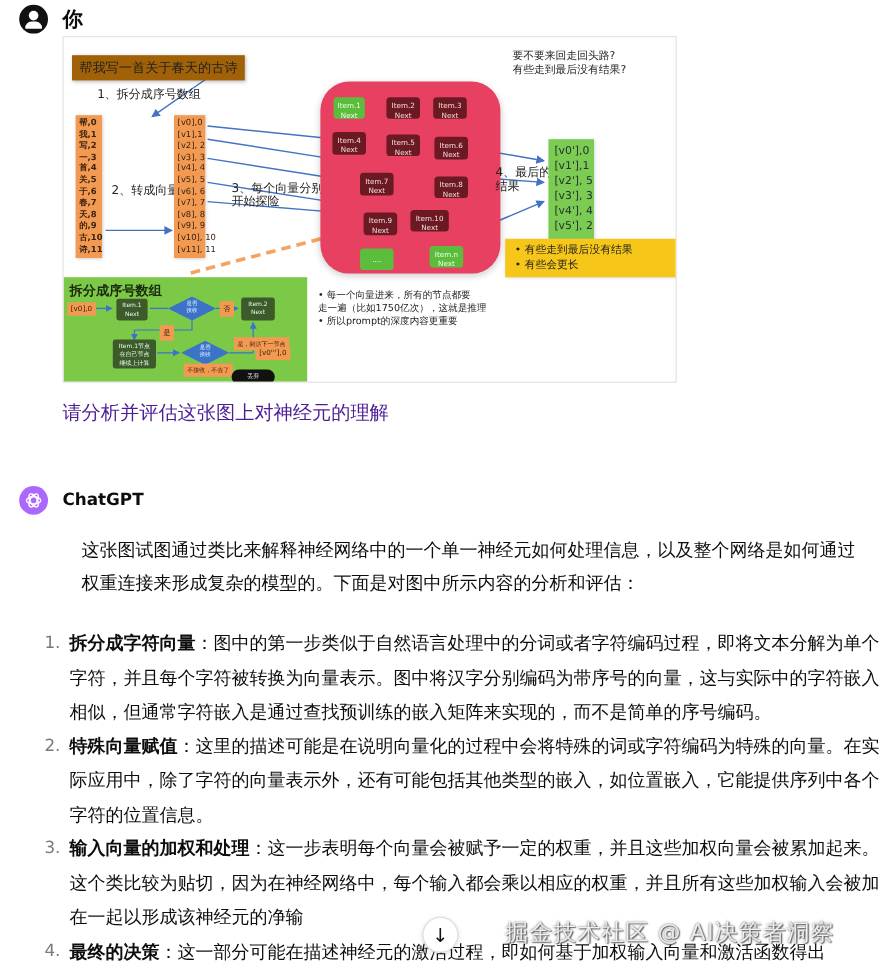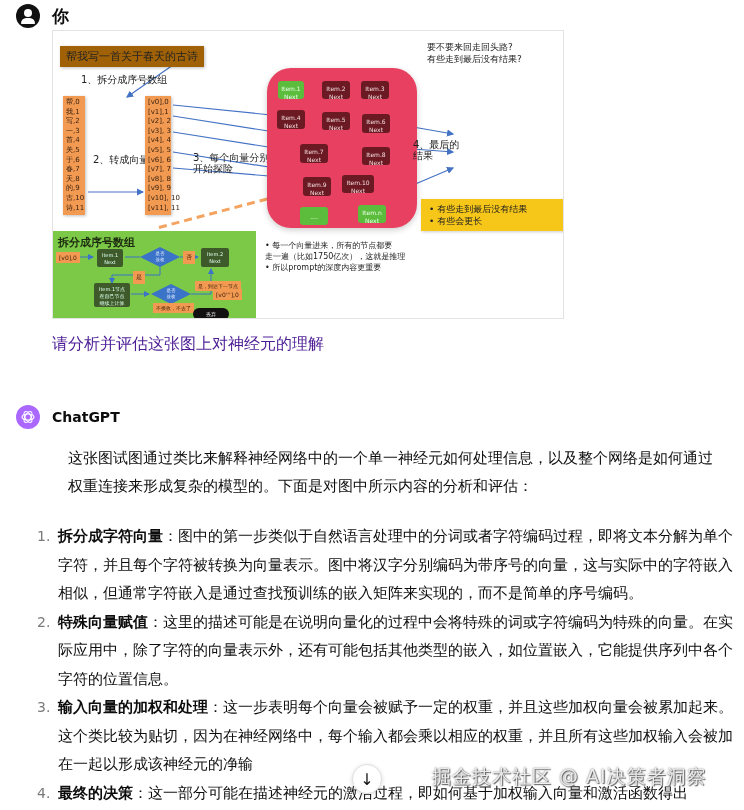--- a/index.html
+++ b/index.html
@@ -41,21 +41,21 @@
     .assistant-name { margin-left: 12px; font-size: 14px; font-weight: bold; }
 
     .answer { position: absolute; left: 52px; top: 428px; width: 690px; font-size: 15px; line-height: 28px; color: #0d0d0d; }
     .answer p { margin: 16px; }
     .answer ol { list-style: none; margin-top: 22px; }
     .answer li { position: relative; padding-left: 6px; line-height: 28.5px; }
     .answer li .num { position: absolute; left: -15px; color: #7a7a7a; font-size: 14px; }
     .answer li b { font-weight: bold; }
 
     .scroll-down { position: absolute; left: 352px; top: 764px; width: 30px; height: 30px; border-radius: 50%; background: #fff; border: 1px solid #e0e0e0; box-shadow: 0 1px 4px rgba(0,0,0,0.15); display: flex; align-items: center; justify-content: center; font-size: 16px; color: #111; }
-    .watermark { position: absolute; left: 432px; top: 764px; font-size: 19px; color: rgba(255,255,255,0.85); text-shadow: 0 0 2px #555, 1px 1px 1px #666; white-space: nowrap; letter-spacing: 1px; }
+    .watermark { position: absolute; left: 421px; top: 764px; font-size: 19px; color: rgba(255,255,255,0.85); text-shadow: 0 0 2px #555, 1px 1px 1px #666; white-space: nowrap; letter-spacing: 1px; }
   </style>
 </head>
 <body>
 
 <div class="user-header">
   <div class="user-avatar">
     <div class="head"></div>
       <div class="body"></div>
   </div>
   <span class="user-name">你</span>
@@ -79,21 +79,21 @@
     <line x1="120" y1="121" x2="222" y2="137" stroke="#4472c4" stroke-width="1.2" marker-end="url(#ah)"></line>
     <line x1="120" y1="137" x2="228" y2="146" stroke="#4472c4" stroke-width="1.2" marker-end="url(#ah)"></line>
     <line x1="360" y1="96" x2="400" y2="103" stroke="#4472c4" stroke-width="1.2" marker-end="url(#ah)"></line>
     <line x1="360" y1="118" x2="400" y2="121" stroke="#4472c4" stroke-width="1.2" marker-end="url(#ah)"></line>
     <line x1="360" y1="154" x2="400" y2="137" stroke="#4472c4" stroke-width="1.2" marker-end="url(#ah)"></line>
     <line x1="252" y1="158" x2="104" y2="197" stroke="#f4a460" stroke-width="3" stroke-dasharray="8,5"></line>
   </svg>
 
   <div class="abs orange-title" style="left:7px;top:15px;">帮我写一首关于春天的古诗</div>
   <div class="abs step-label" style="left:28px;top:43px;">1、拆分成序号数组</div>
-  <div class="abs orange-col" style="left:10px;top:65px;width:22px;">帮,0
+  <div class="abs orange-col" style="left:10px;top:65px;width:22px;font-weight:bold;">帮,0
 我,1
 写,2
 一,3
 首,4
 关,5
 于,6
 春,7
 天,8
 的,9
 古,10
@@ -136,20 +136,26 @@
   <div class="abs node" style="left:289px;top:144px;width:32px;height:18px;">Item.10
 Next</div>
   <div class="abs node green" style="left:247px;top:176px;width:28px;height:18px;padding-top:6px;">....</div>
   <div class="abs node green" style="left:305px;top:174px;width:28px;height:18px;">Item.n
 Next</div>
 
   <div class="abs note" style="left:374px;top:10px;">要不要来回走回头路?</div>
   <div class="abs note" style="left:374px;top:22px;">有些走到最后没有结果?</div>
   <div class="abs step-label" style="left:360px;top:108px;">4、最后的</div>
   <div class="abs step-label" style="left:360px;top:119px;">结果</div>
+  <div class="abs green-result" style="left:404px;top:85px;width:38px;">[v0'],0
+[v1'],1
+[v2'], 5
+[v3'], 3
+[v4'], 4
+[v5'], 2</div>
   <div class="abs yellow-box" style="left:368px;top:168px;width:156px;">
     <div>有些走到最后没有结果</div>
     <div>有些会更长</div>
   </div>
 
   <div class="abs bullet-notes" style="left:212px;top:210px;">•  每一个向量进来，所有的节点都要</div>
   <div class="abs bullet-notes" style="left:212px;top:221px;">走一遍（比如1750亿次），这就是推理</div>
   <div class="abs bullet-notes" style="left:212px;top:232px;">•  所以prompt的深度内容更重要</div>
 
   <div class="abs flow-panel" style="left:0;top:200px;width:203px;height:89px;">

